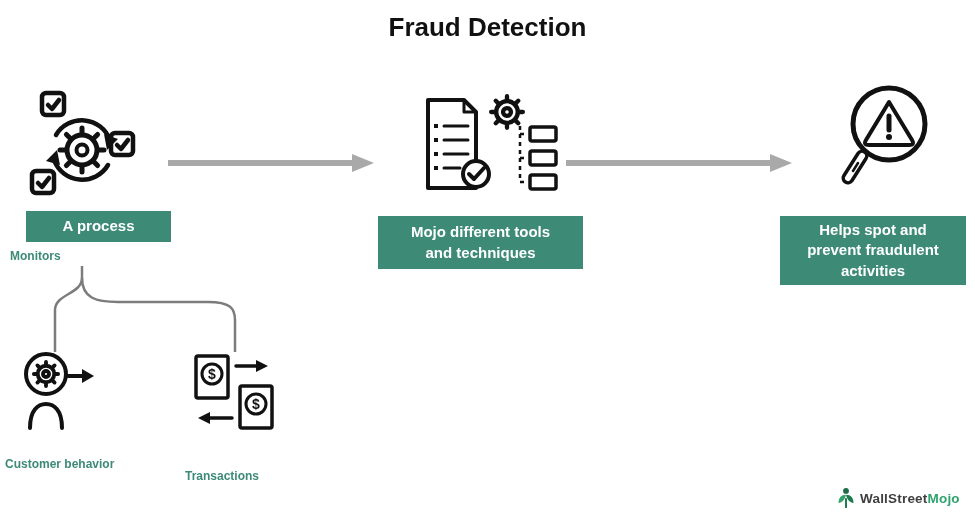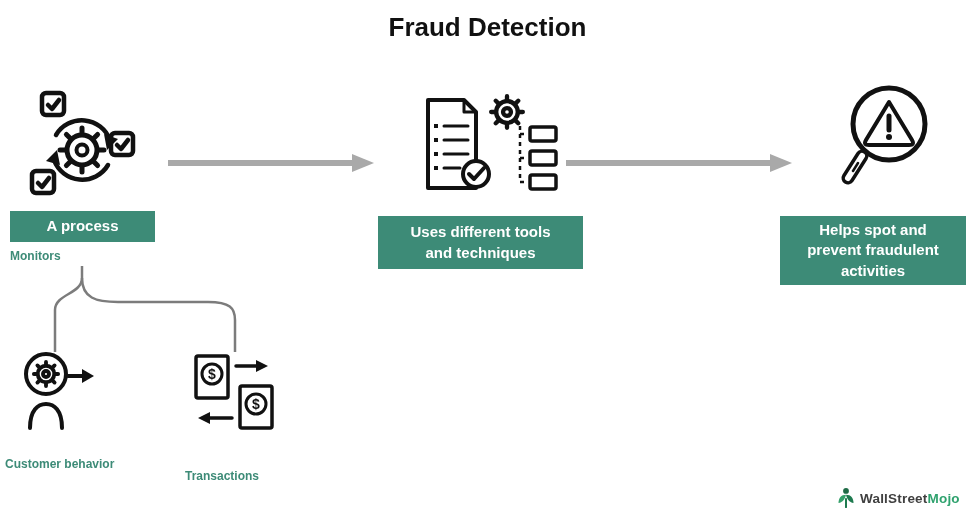--- a/index.html
+++ b/index.html
@@ -63,21 +63,21 @@
     <g transform="translate(97,62)">
       <rect class="stroke" stroke-width="4.5" x="-11" y="-11" width="22" height="22" rx="4" fill="#fff"></rect>
       <path class="stroke" stroke-width="4.5" d="M-5 1 L-1 5 L6 -4"></path>
     </g>
     <g transform="translate(18,100)">
       <rect class="stroke" stroke-width="4.5" x="-11" y="-11" width="22" height="22" rx="4" fill="#fff"></rect>
       <path class="stroke" stroke-width="4.5" d="M-5 1 L-1 5 L6 -4"></path>
     </g>
   </svg>
 
-  <div class="teal-box" style="left:10px;top:211px;width:145px;height:31px;">A process</div>
+  <div class="teal-box" style="left:26px;top:211px;width:145px;height:31px;">A process</div>
 
   <div class="sub-title" style="left:10px;top:248px;width:145px;">Monitors</div>
 
   <svg class="abs" style="left:0;top:264px;" width="300" height="92" viewBox="0 0 300 92">
     <path d="M82 2 V14" stroke="#7C7C7C" stroke-width="2.5" fill="none"></path>
     <path d="M82 14 C82 30 55 30 55 46 V88" stroke="#7C7C7C" stroke-width="2.5" fill="none"></path>
     <path d="M82 14 C82 34 96 38 118 38 H208 C230 38 235 44 235 56 V88" stroke="#7C7C7C" stroke-width="2.5" fill="none"></path>
   </svg>
 
   <svg class="abs" style="left:16px;top:348px;" width="80" height="84" viewBox="0 0 80 84">
@@ -128,21 +128,21 @@
       <path d="M16 0H22M11.3 11.3L15.6 15.6M0 16V22M-11.3 11.3L-15.6 15.6M-16 0H-22M-11.3 -11.3L-15.6 -15.6M0 -16V-22M11.3 -11.3L15.6 -15.6"></path>
     </g>
     <path d="M112 40 V96 M112 48 H120 M112 72 H120 M112 96 H120" stroke="#111" stroke-width="2.5" fill="none" stroke-dasharray="4 4"></path>
     <rect class="stroke" stroke-width="3.5" x="122" y="41" width="26" height="14" rx="2" fill="#fff"></rect>
     <rect class="stroke" stroke-width="3.5" x="122" y="65" width="26" height="14" rx="2" fill="#fff"></rect>
     <rect class="stroke" stroke-width="3.5" x="122" y="89" width="26" height="14" rx="2" fill="#fff"></rect>
     <circle cx="68" cy="88" r="13" fill="#fff" stroke="#111" stroke-width="4"></circle>
     <path class="stroke" stroke-width="4" d="M61 88 L66 93 L76 82"></path>
   </svg>
 
-  <div class="teal-box" style="left:378px;top:216px;width:205px;height:53px;padding:0 20px;">Uses different tools and techniques</div>
+  <div class="teal-box" style="left:378px;top:216px;width:205px;height:53px;padding:0 20px;">Mojo different tools and techniques</div>
 
   <svg class="abs" style="left:566px;top:152px;" width="226" height="22" viewBox="0 0 226 22">
     <path d="M0 11 H204" stroke="#A9A9A9" stroke-width="6" fill="none"></path>
     <polygon points="204,2 226,11 204,20" fill="#A9A9A9"></polygon>
   </svg>
 
   <svg class="abs" style="left:836px;top:80px;" width="96" height="112" viewBox="0 0 96 112">
     <circle class="stroke" stroke-width="5" cx="53" cy="44" r="36" fill="#fff"></circle>
     <path class="stroke" stroke-width="4" d="M53 22 L76 60 Q79 65 73 65 H33 Q27 65 30 60 Z"></path>
     <path class="stroke" stroke-width="5" d="M53 36 V50"></path>

